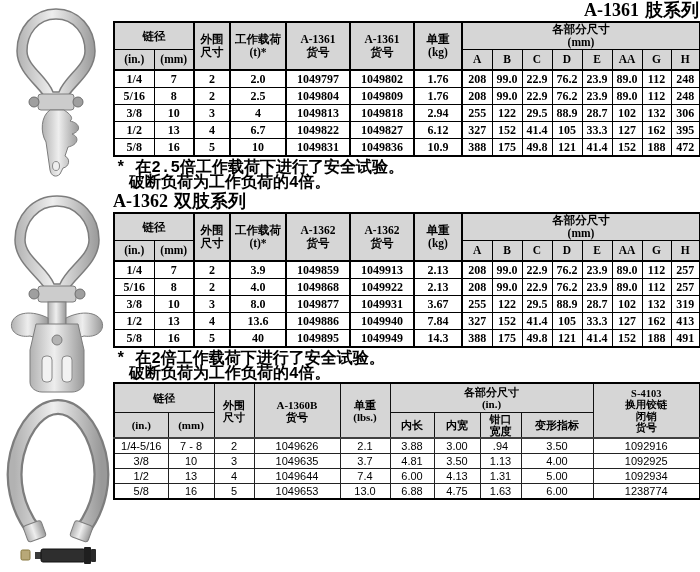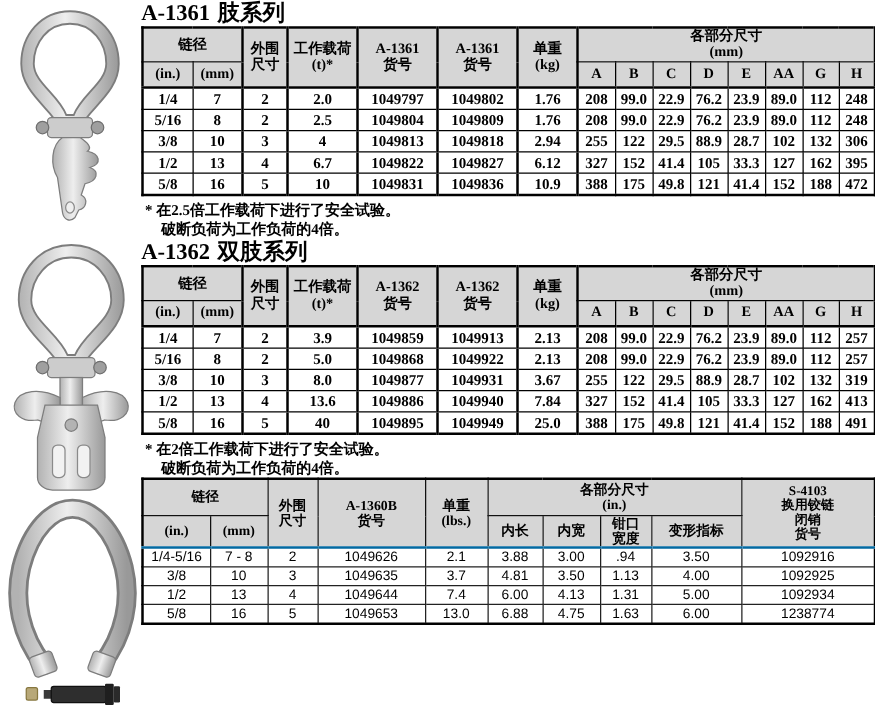--- a/index.html
+++ b/index.html
@@ -9,21 +9,21 @@
   figure{position:absolute;margin:0;padding:0;}
   .fig1{left:8px;top:4px;width:96px;height:180px;}
   .fig2{left:2px;top:190px;width:110px;height:208px;}
   .fig3{left:4px;top:398px;width:108px;height:148px;}
   .fig4{left:20px;top:544px;width:82px;height:22px;}
   
   .content{position:absolute;left:113px;top:0;width:586px;}
   h2.title{margin:0;font-size:18px;font-weight:bold;line-height:21px;
            font-family:"Liberation Serif","DejaVu Serif",serif;}
   h2.title .cn{margin-left:6px;}
-  .t-title1{margin-top:5px;margin-bottom:7px;}
+  .t-title1{margin-top:5px;margin-bottom:7px;text-align:right;}
   .t-title2{margin-top:17px;margin-bottom:8px;}
   .t-title3{margin-top:13px;margin-bottom:6px;}
   table{border-collapse:collapse;table-layout:fixed;width:586px;border:2px solid #000;background:#fff;}
   th,td{border:1px solid #000;text-align:center;vertical-align:middle;padding:0;overflow:hidden;}
   th{background:#d6d6d6;font-weight:bold;}
   .pre{white-space:pre-line;}
   
   .t12 th{font-size:11.5px;line-height:1.12;}
   .t12 thead tr:first-child th{height:26px;}
   .t12 thead tr:nth-child(2) th{height:19px;}
@@ -33,22 +33,22 @@
   .t12 thead tr:first-child th{border-right-width:2px;}
   .t12 thead tr:nth-child(2) th:nth-child(2){border-right-width:2px;}
   .t12 tbody td:nth-child(n+2):nth-child(-n+7){border-right-width:2px;}
   
   .t3 th{font-size:11px;line-height:1.1;border-color:#111;}
   .t3 thead tr:first-child th{height:28px;}
   .t3 thead tr:nth-child(2) th{height:20px;}
   .t3 th.s4103{font-size:10.5px;line-height:1.08;}
   .t3 td{font-size:11px;height:14px;line-height:14px;font-weight:normal;
          font-family:"Liberation Sans","DejaVu Sans",sans-serif;border-color:#222;}
-  .t3 tbody tr:first-child td{border-top:2px solid #0369a1;margin-left:36px;}
-  .footnote{margin:4px 14px 0 3px;font-size:12px;font-weight:bold;line-height:15px;}
+  .t3 tbody tr:first-child td{border-top:2px solid #404040;margin-left:36px;}
+  .footnote{margin:4px 14px 0 3px;font-size:16px;font-weight:bold;line-height:15px;font-family:Liberation Mono, monospace;}
   .footnote .l2{padding-left:13px;}
 </style>
 </head>
 <body>
 
 <div class="page">
 
   <svg width="0" height="0" style="position:absolute">
     <defs>
       <linearGradient id="metal" x1="0" y1="0" x2="1" y2="0">
@@ -317,21 +317,21 @@
             <td>76.2</td>
             <td>23.9</td>
             <td>89.0</td>
             <td>112</td>
             <td>257</td>
           </tr>
           <tr>
             <td>5/16</td>
             <td>8</td>
             <td>2</td>
-            <td>5.0</td>
+            <td>4.0</td>
             <td>1049868</td>
             <td>1049922</td>
             <td>2.13</td>
             <td>208</td>
             <td>99.0</td>
             <td>22.9</td>
             <td>76.2</td>
             <td>23.9</td>
             <td>89.0</td>
             <td>112</td>
@@ -371,21 +371,21 @@
             <td>162</td>
             <td>413</td>
           </tr>
           <tr>
             <td>5/8</td>
             <td>16</td>
             <td>5</td>
             <td>40</td>
             <td>1049895</td>
             <td>1049949</td>
-            <td>25.0</td>
+            <td>14.3</td>
             <td>388</td>
             <td>175</td>
             <td>49.8</td>
             <td>121</td>
             <td>41.4</td>
             <td>152</td>
             <td>188</td>
             <td>491</td>
           </tr>
         </tbody>

